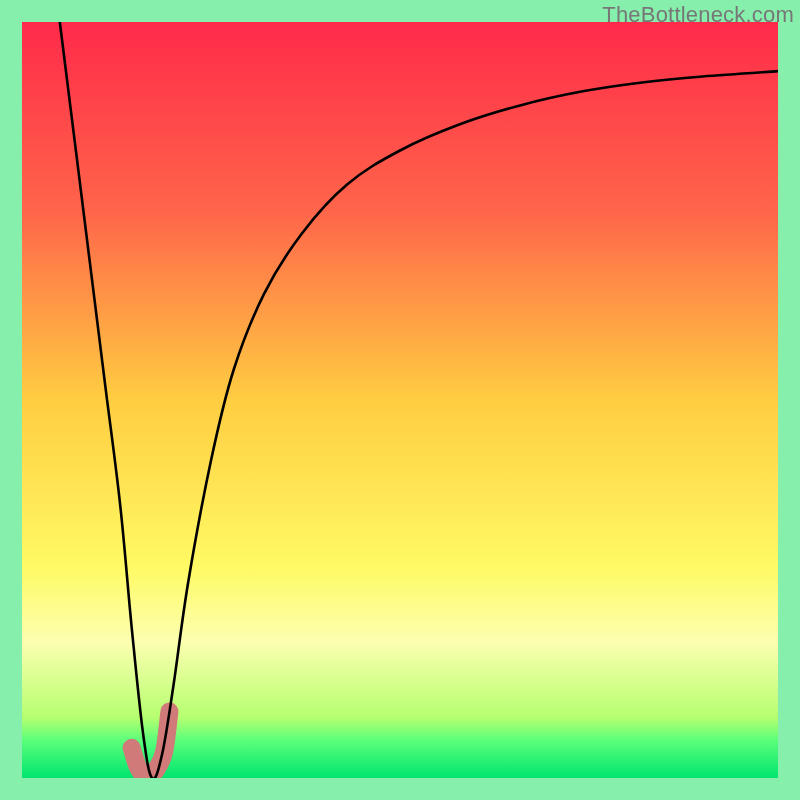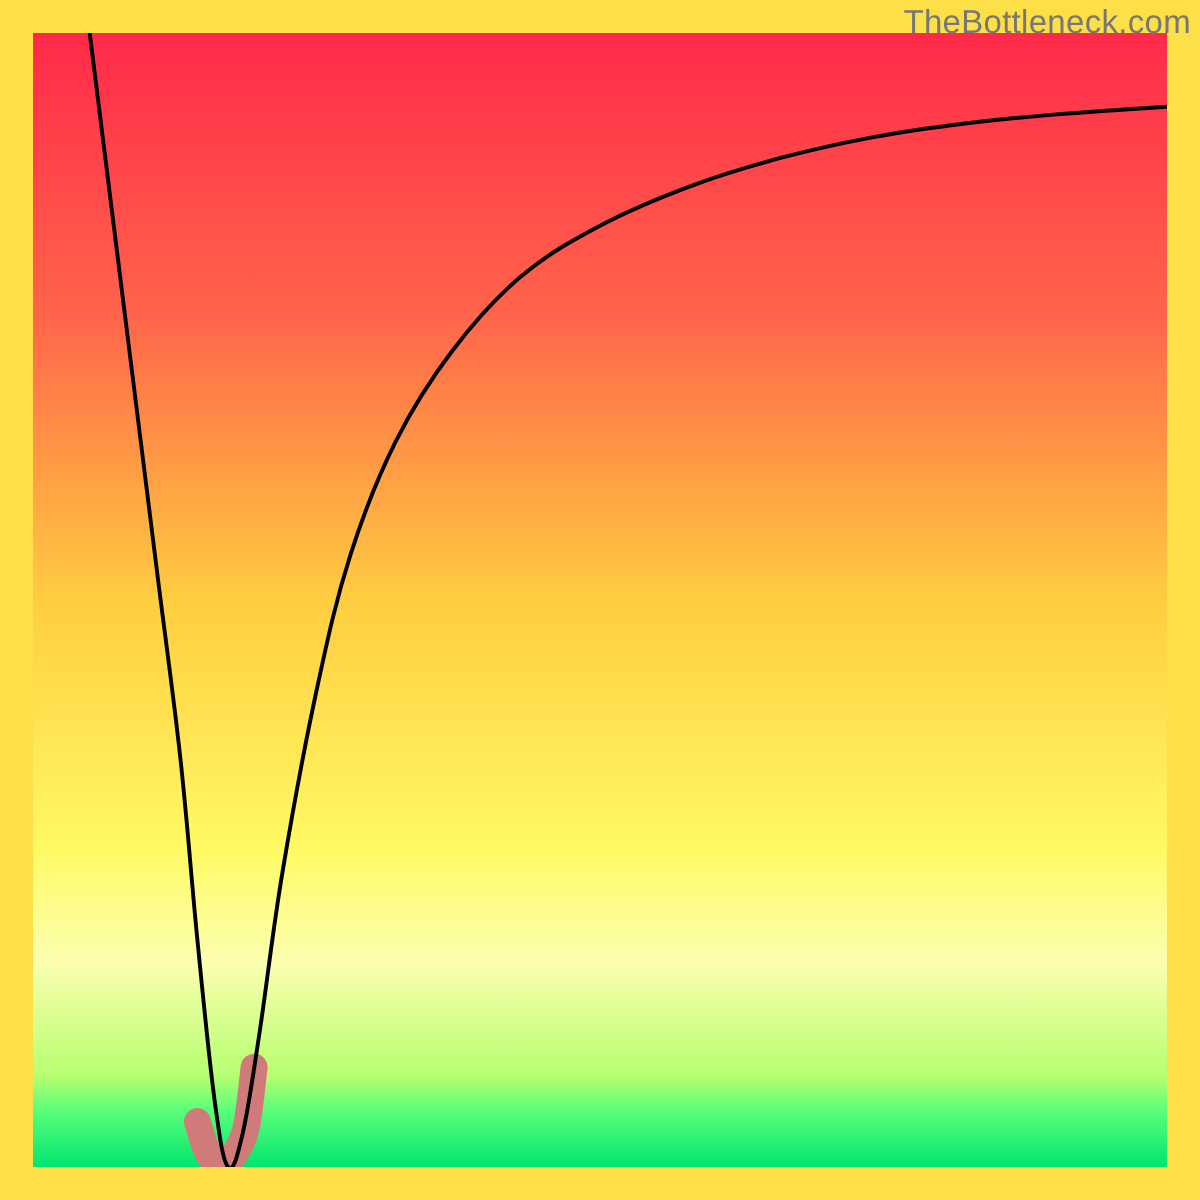--- a/index.html
+++ b/index.html
@@ -9,21 +9,21 @@
     height: 800px;
     background: #000;
     overflow: hidden;
   }
   .frame {
     position: absolute;
     left: 0;
     top: 0;
     width: 800px;
     height: 800px;
-    background: #fde047;
+    background: #86efac;
   }
   .plot {
     position: absolute;
     left: 22px;
     top: 22px;
     width: 756px;
     height: 756px;
     overflow: hidden;
   }
   .watermark {

